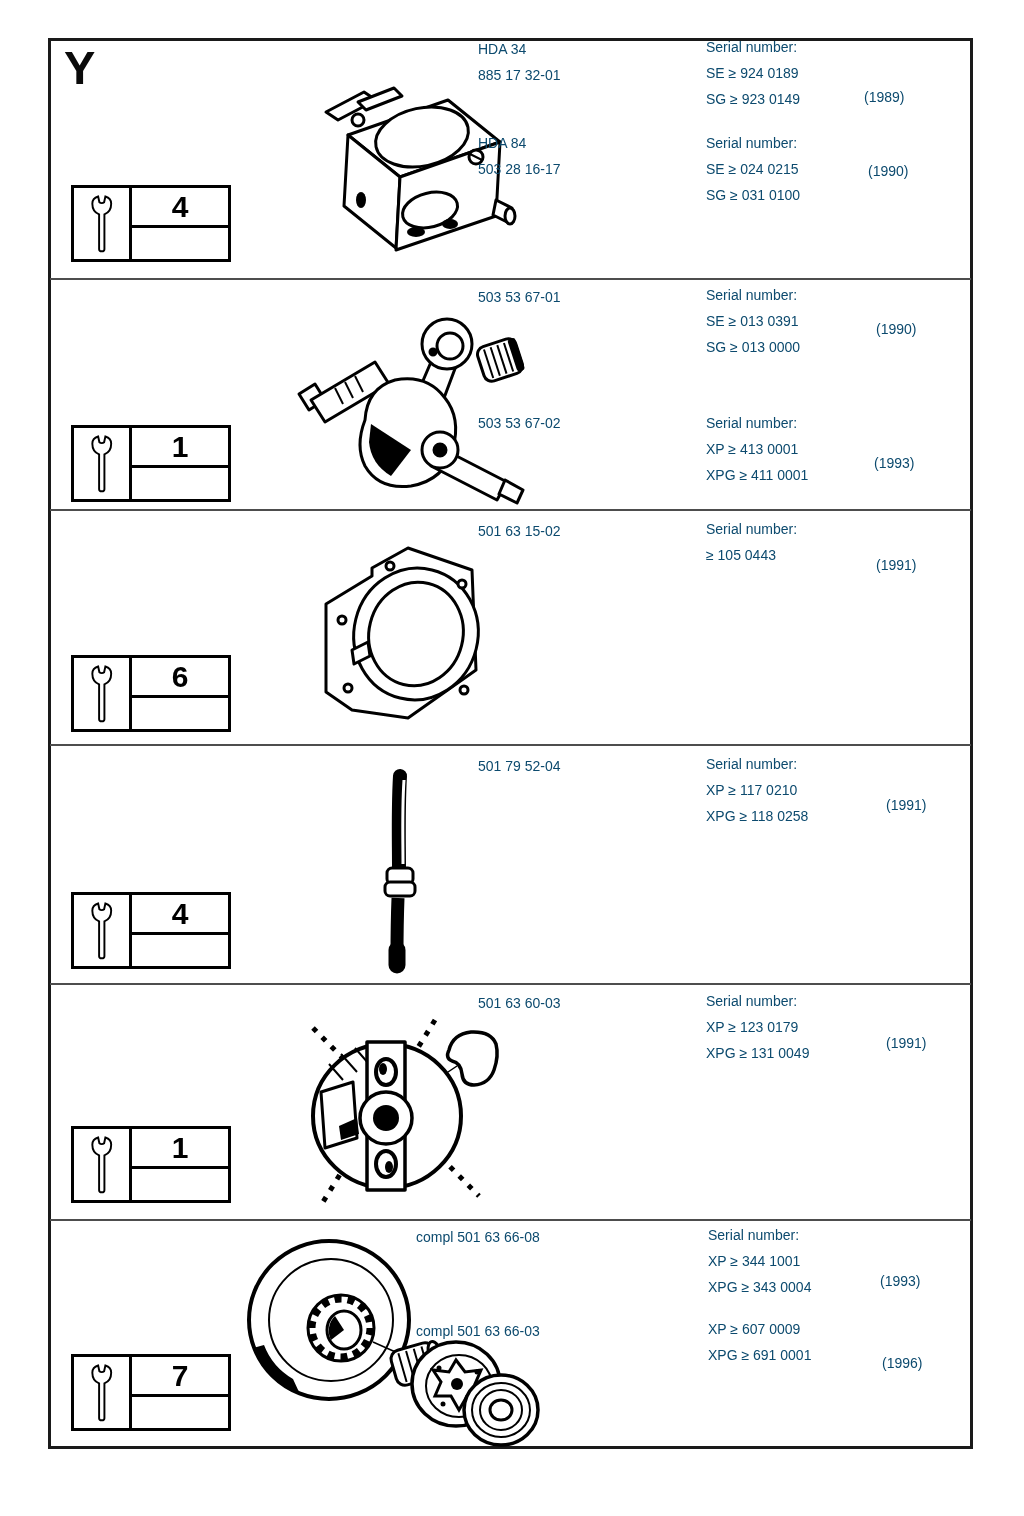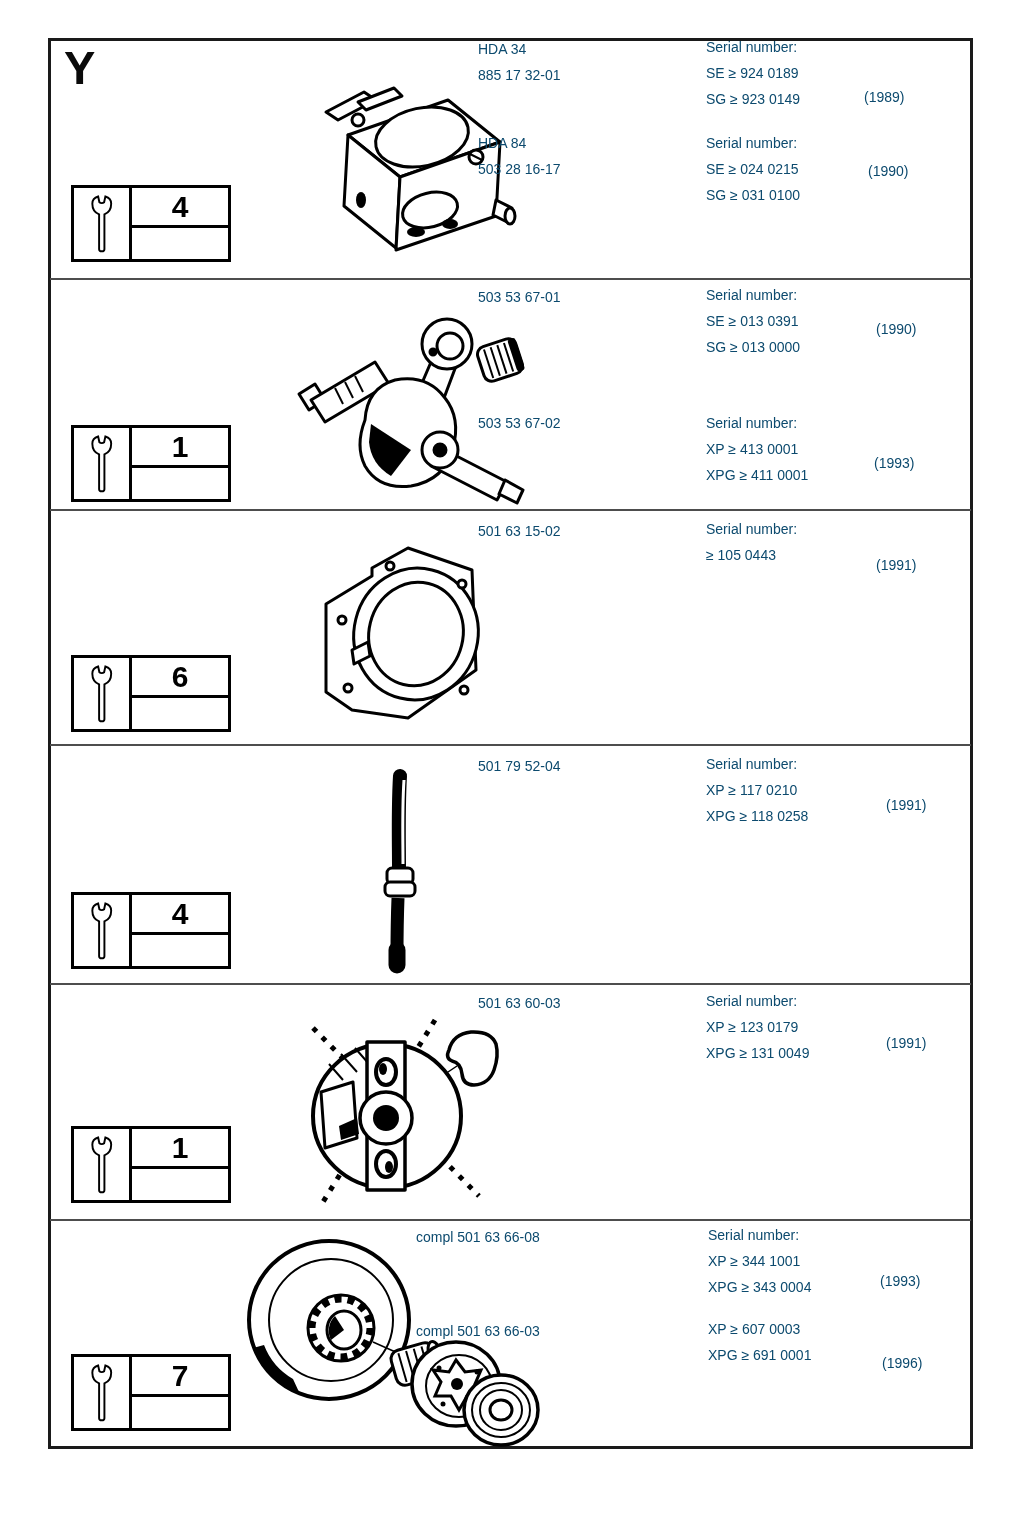--- a/index.html
+++ b/index.html
@@ -320,19 +320,19 @@
     </div>
 
     <div class="t" style="left:708px;top:1222px">
       <div>Serial number:</div>
       <div>XP ≥ 344 1001</div>
       <div>XPG ≥ 343 0004</div>
     </div>
     <div class="t" style="left:880px;top:1268px">(1993)</div>
 
     <div class="t" style="left:708px;top:1316px">
-      <div>XP ≥ 607 0003</div>
+      <div>XP ≥ 607 0009</div>
       <div>XPG ≥ 691 0001</div>
     </div>
     <div class="t" style="left:882px;top:1350px">(1996)</div>
   </div>
 
 </div>
 
 </body></html>

